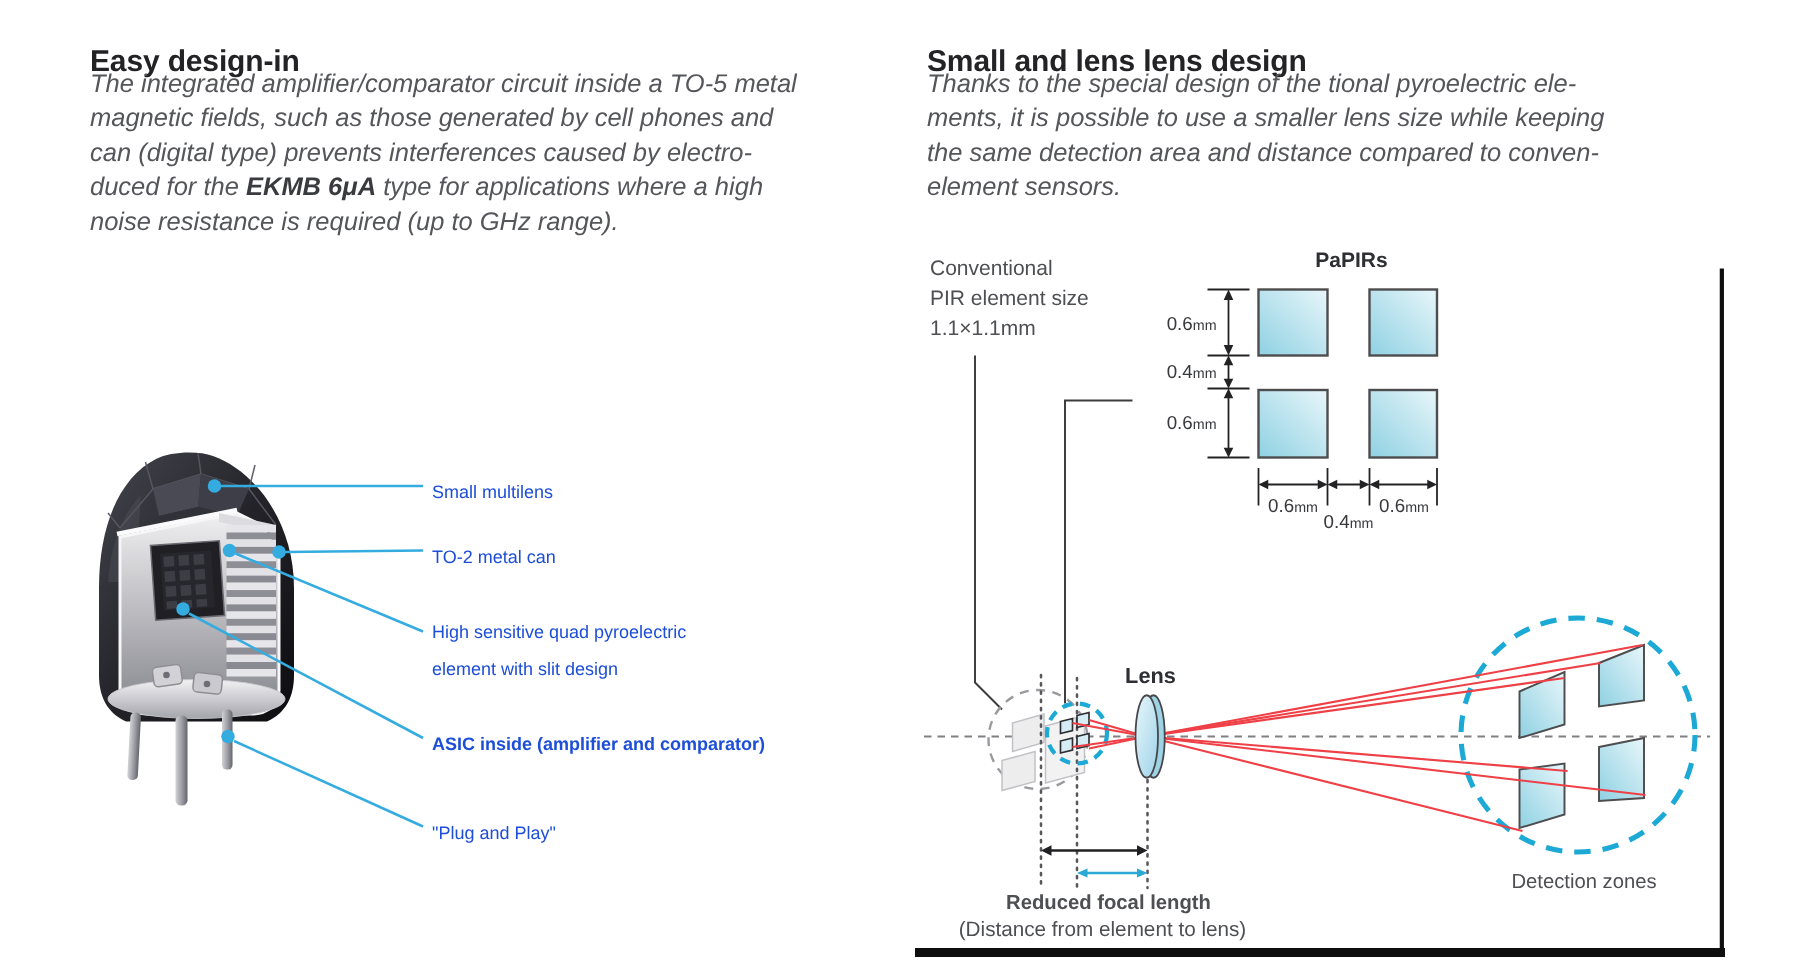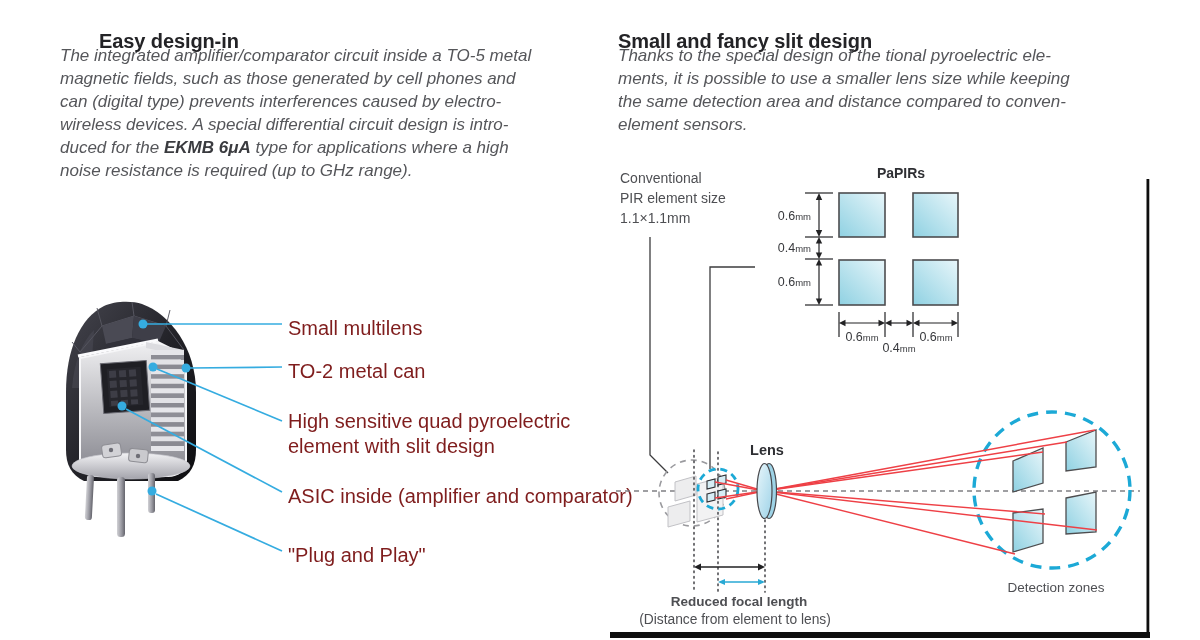--- a/index.html
+++ b/index.html
@@ -1,43 +1,42 @@
 <!DOCTYPE html>
 <html><head>
 <meta charset="utf-8">
 <style>
   html,body{margin:0;padding:0;background:#ffffff;}
   #page{position:relative;width:1200px;height:640px;background:#ffffff;overflow:hidden;
         font-family:"Liberation Sans",sans-serif;}
   .heading{position:absolute;top:13px;font-size:20px;font-weight:bold;color:#232326;letter-spacing:-0.1px;}
   .para{position:absolute;top:44px;font-size:17px;color:#55565a;line-height:23px;font-style:italic;}
   .para .ln{white-space:nowrap;}
-  .callout{position:absolute;font-size:20px;color:#7f1d1d;line-height:25px;white-space:nowrap;}
+  .callout{position:absolute;font-size:12px;color:#1d4ed8;line-height:25px;white-space:nowrap;}
   svg{position:absolute;overflow:visible;}
   svg text{font-family:"Liberation Sans",sans-serif;fill:#4e4f53;}
   .svg-bold{font-weight:bold;fill:#2e2f33;}
   .dim-num{font-size:12.5px;fill:#38393d;}
   .dim-unit{font-size:9.5px;fill:#38393d;}
 </style>
 </head>
 <body>
 
 <div id="page">
 
-  <h2 class="heading" style="left:60px;margin-left:39px;">Easy design-in</h2>
+  <h2 class="heading" style="left:60px;">Easy design-in</h2>
   <div class="para" style="left:60px;width:540px;">
     <div class="ln">The integrated amplifier/comparator circuit inside a TO-5 metal</div>
     <div class="ln">magnetic fields, such as those generated by cell phones and</div>
     <div class="ln">can (digital type) prevents interferences caused by electro-</div>
-    <div class="ln">wireless devices. A special differential circuit design is intro-</div>
     <div class="ln"><span>duced for the </span><b style="color:#3a3b3f;">EKMB 6μA</b><span> type for applications where a high</span></div>
     <div class="ln">noise resistance is required (up to GHz range).</div>
   </div>
 
-  <h2 class="heading" style="left:618px;">Small and fancy slit design</h2>
+  <h2 class="heading" style="left:618px;">Small and lens lens design</h2>
   <div class="para" style="left:618px;width:500px;">
     <div class="ln">Thanks to the special design of the tional pyroelectric ele-</div>
     <div class="ln">ments, it is possible to use a smaller lens size while keeping</div>
     <div class="ln">the same detection area and distance compared to conven-</div>
     <div class="ln">element sensors.</div>
   </div>
 
   <svg style="left:50px;top:292px;" width="240" height="312" viewBox="0 0 240 312">
     <defs>
       <linearGradient id="domeG" x1="0" y1="0" x2="1" y2="1">
@@ -151,21 +150,21 @@
       <circle cx="102" cy="199" r="4.5"></circle>
     </g>
   </svg>
 
   <div class="callout" style="left:288px;top:316px;">Small multilens</div>
   <div class="callout" style="left:288px;top:359px;">TO-2 metal can</div>
   <div class="callout" style="left:288px;top:409px;">
     <div>High sensitive quad pyroelectric</div>
     <div>element with slit design</div>
   </div>
-  <div class="callout" style="left:288px;top:484px;">ASIC inside (amplifier and comparator)</div>
+  <div class="callout" style="left:288px;top:484px;font-weight:bold;">ASIC inside (amplifier and comparator)</div>
   <div class="callout" style="left:288px;top:543px;">"Plug and Play"</div>
 
   <svg style="left:600px;top:152px;" width="560" height="488" viewBox="0 0 560 488">
     <defs>
       <linearGradient id="sqG" x1="0" y1="1" x2="1" y2="0">
         <stop offset="0" stop-color="#8fd1e2"></stop>
           <stop offset="1" stop-color="#e8f6fa"></stop>
       </linearGradient>
       <linearGradient id="lensG" x1="0" y1="0" x2="1" y2="1">
         <stop offset="0" stop-color="#e8f6fb"></stop>

